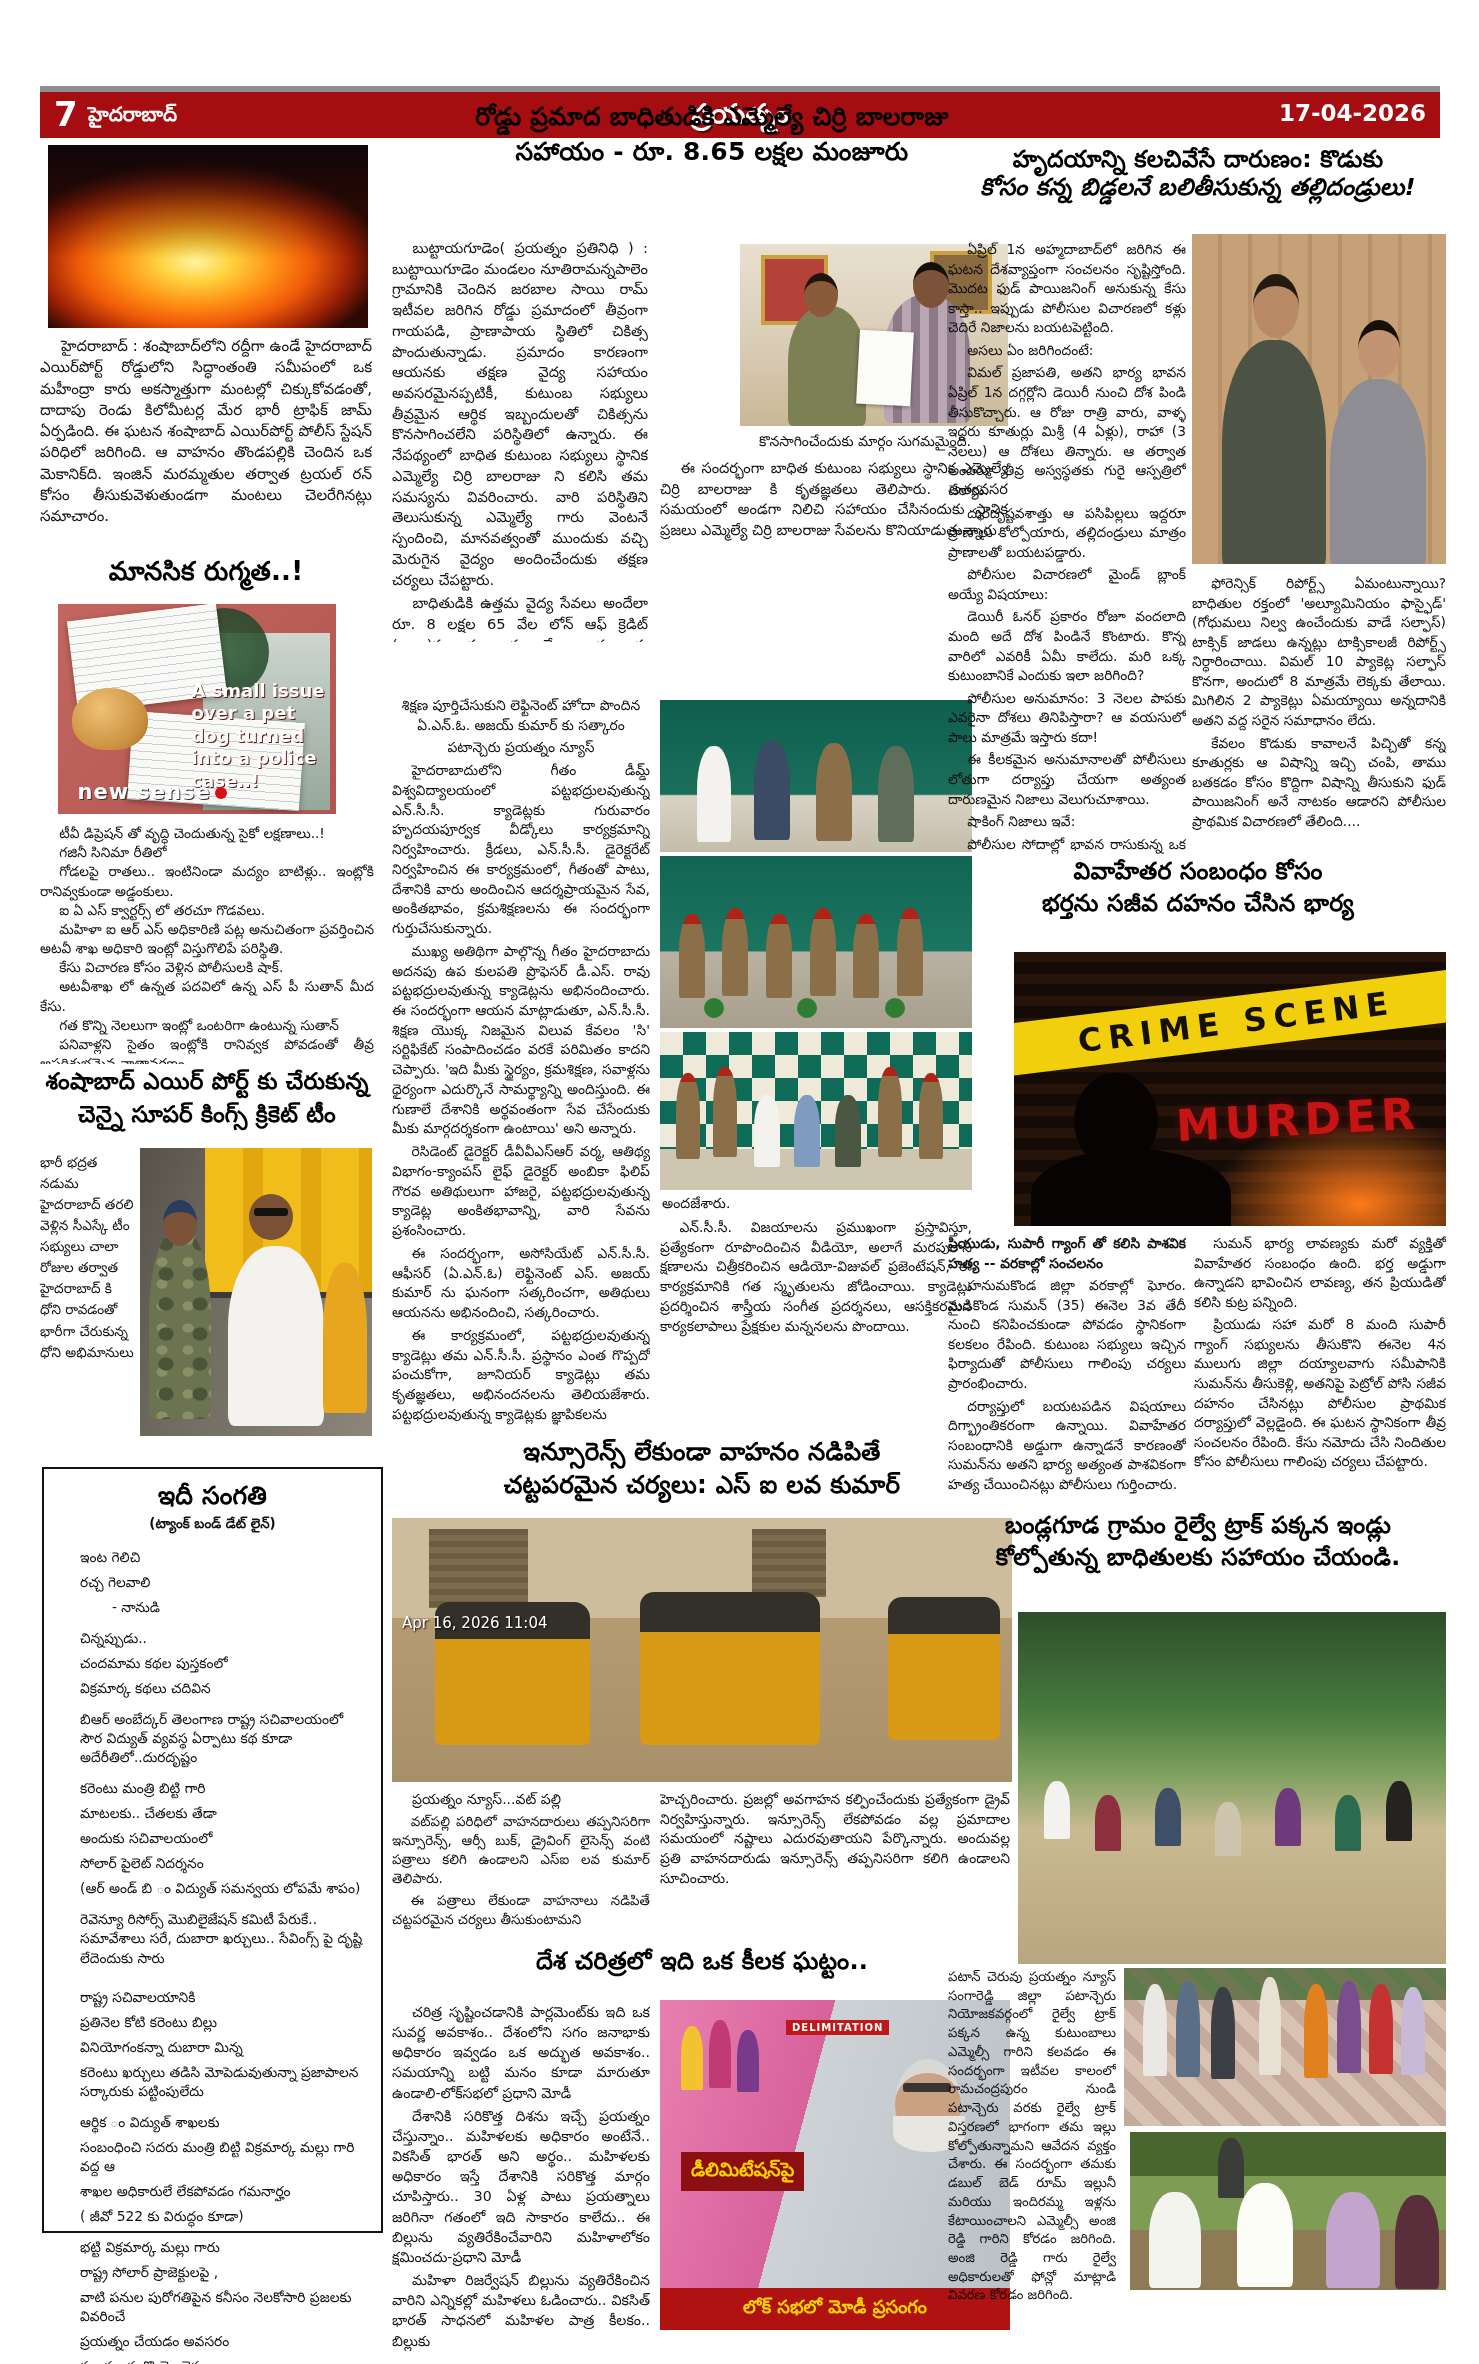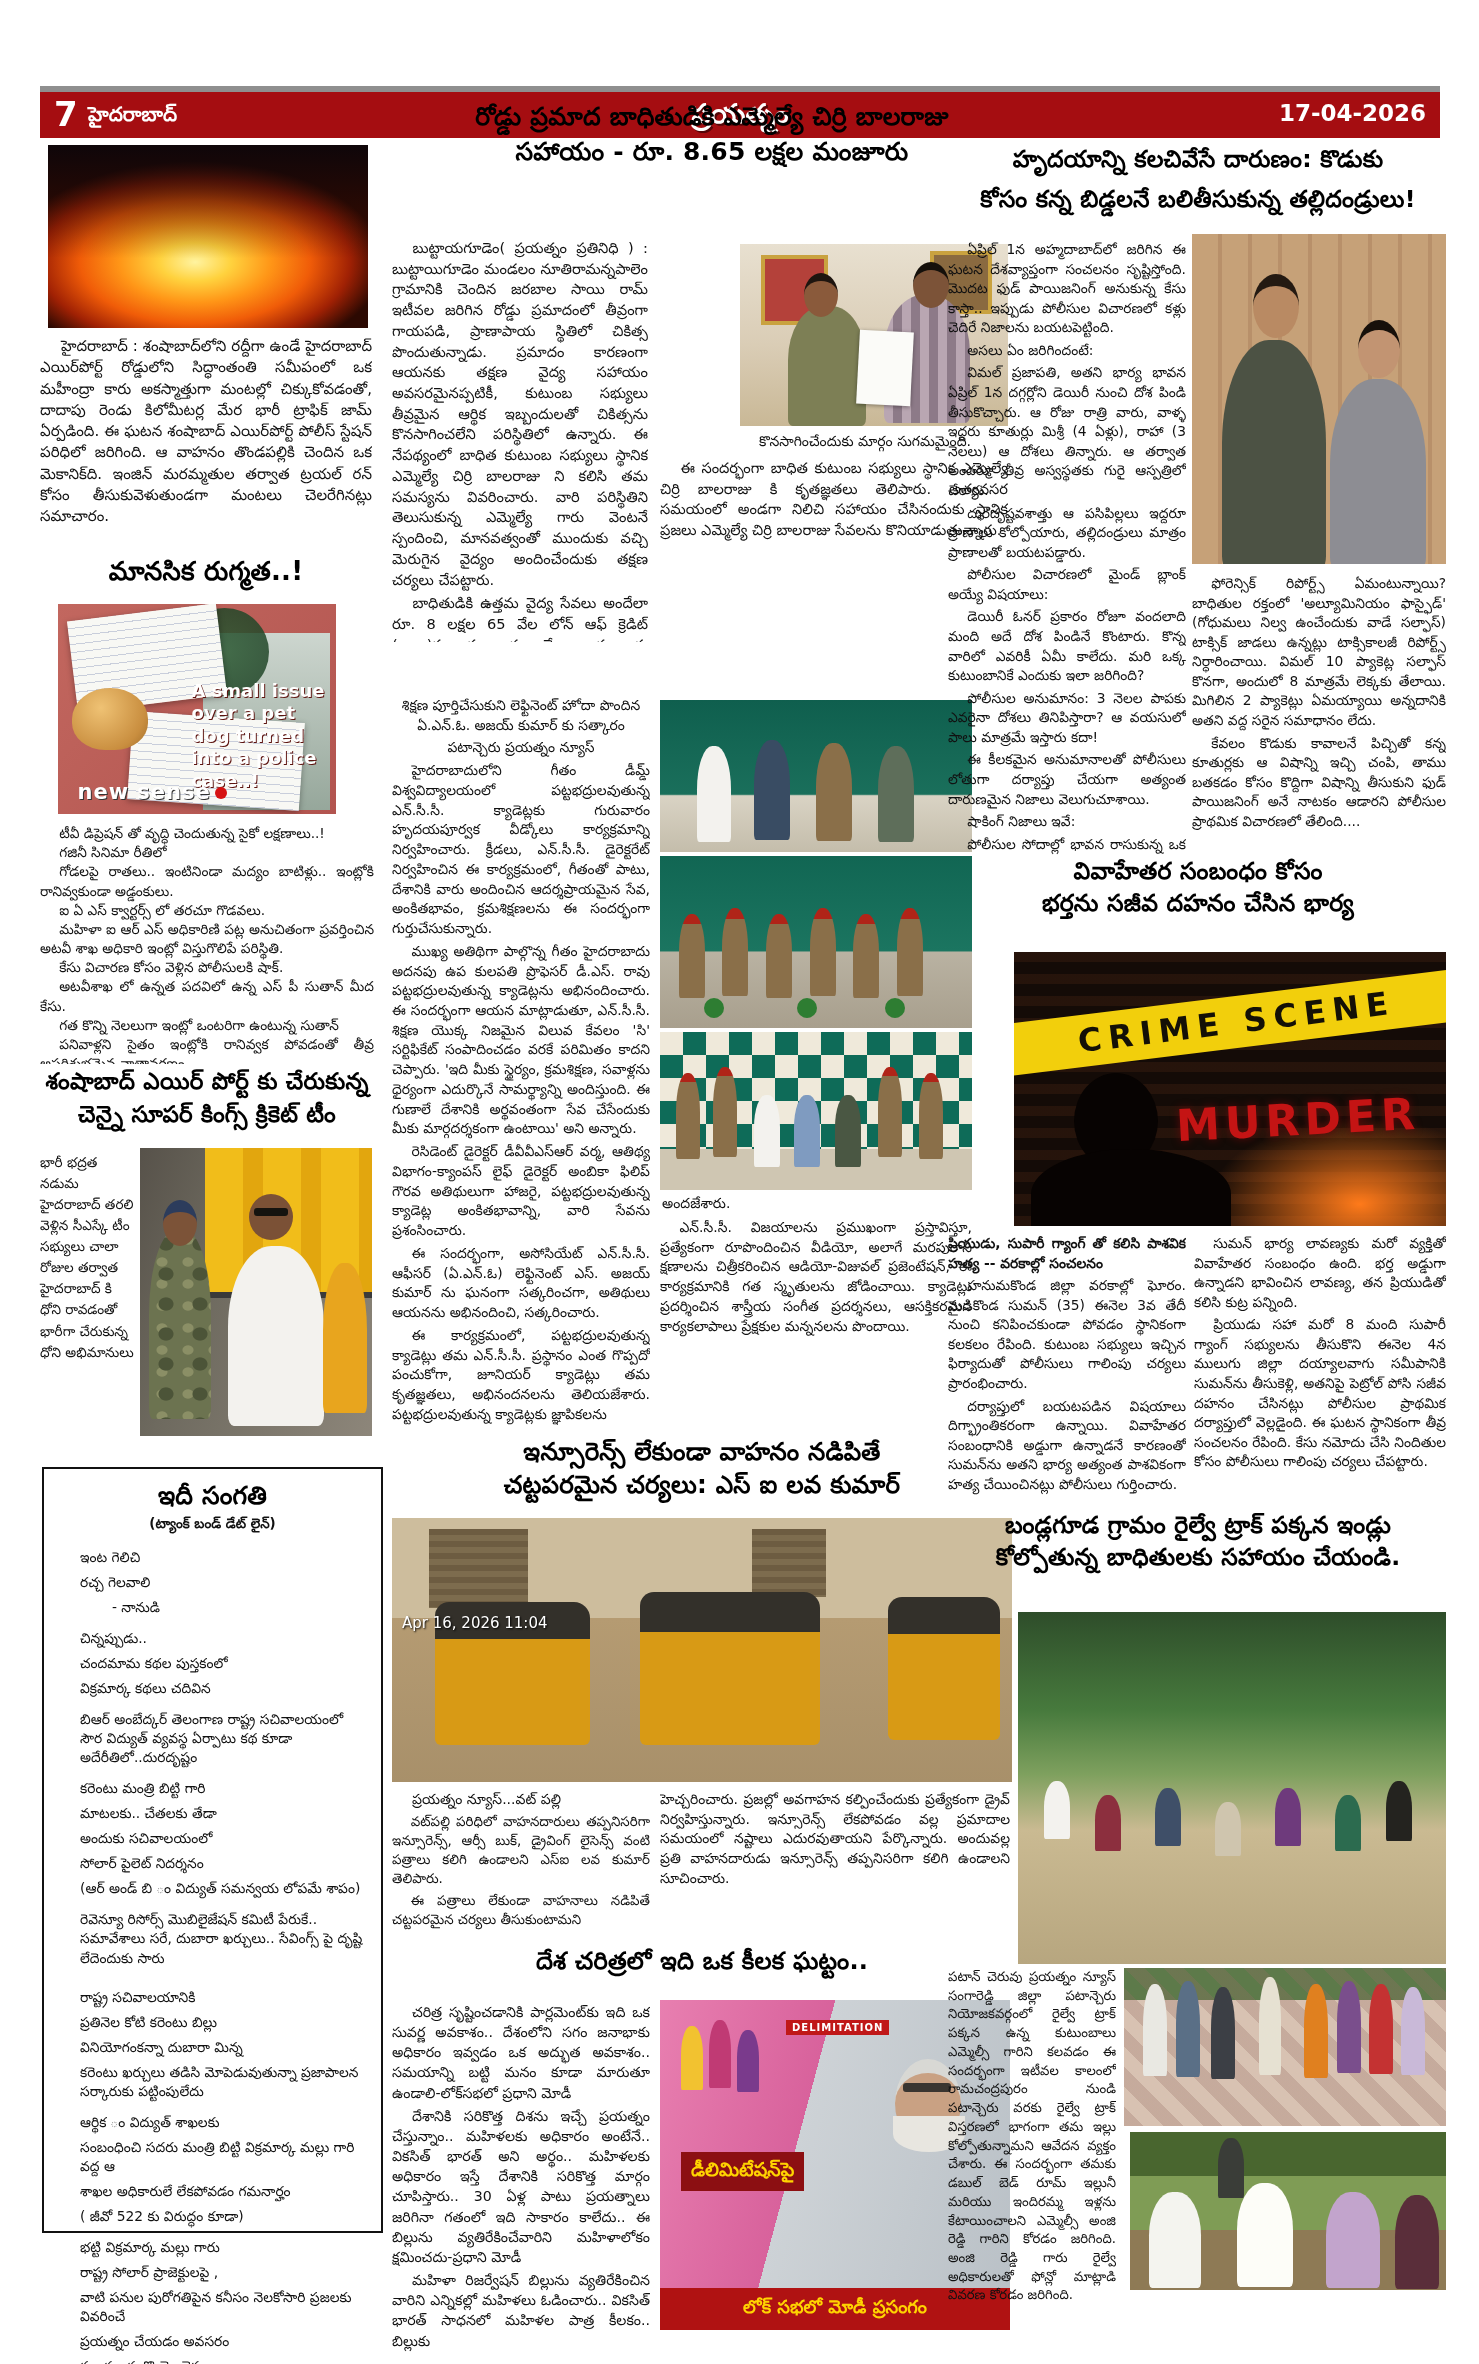--- a/index.html
+++ b/index.html
@@ -219,21 +219,21 @@
     <div class="abs" style="left:36%;top:6%;background:#c01818;color:#fff;font-size:10px;font-weight:700;padding:2px 6px;letter-spacing:1px;">DELIMITATION</div>
     <div class="head" style="right:14%;top:18%;width:66px;height:74px;background:#c9a183;border-top:14px solid #d8d8d4;"></div>
     <div class="abs" style="right:13%;top:35%;width:72px;height:36px;border-radius:0 0 50% 50%;background:#e8e6e0;"></div>
     <div class="abs" style="right:17%;top:25%;width:48px;height:9px;background:#3a3530;border-radius:3px;"></div>
     <div class="abs" style="left:6%;top:46%;background:#8c0f12;color:#ffd400;font-size:19px;font-weight:700;padding:6px 10px;">డీలిమిటేషన్‌పై</div>
     <div class="abs" style="left:0;bottom:0;width:100%;background:#b01212;color:#ffd400;font-size:18px;font-weight:700;text-align:center;padding:8px 0;">లోక్ సభలో మోడీ ప్రసంగం</div>
   </div>
 
   <div class="abs hl" style="left:948px;top:146px;width:500px;font-size:23.5px;">
     <div>హృదయాన్ని కలచివేసే దారుణం: కొడుకు</div>
-    <div style="margin-top:13px;">కోసం కన్న బిడ్డలనే బలితీసుకున్న తల్లిదండ్రులు!</div>
+    <div style="margin-top:1px;font-style:italic;">కోసం కన్న బిడ్డలనే బలితీసుకున్న తల్లిదండ్రులు!</div>
   </div>
   <div class="abs j clip" style="left:948px;top:240px;width:238px;height:616px;font-size:13.8px;">
     <p class="ind">ఏప్రిల్ 1న అహ్మదాబాద్‌లో జరిగిన ఈ ఘటన దేశవ్యాప్తంగా సంచలనం సృష్టిస్తోంది. మొదట ఫుడ్ పాయిజనింగ్ అనుకున్న కేసు కాస్తా.. ఇప్పుడు పోలీసుల విచారణలో కళ్లు చెదిరే నిజాలను బయటపెట్టింది.</p>
     <p class="ind">అసలు ఏం జరిగిందంటే:</p>
     <p class="ind">విమల్ ప్రజాపతి, అతని భార్య భావన ఏప్రిల్ 1న దగ్గర్లోని డెయిరీ నుంచి దోశ పిండి తీసుకొచ్చారు. ఆ రోజు రాత్రి వారు, వాళ్ళ ఇద్దరు కూతుర్లు మిశ్రీ (4 ఏళ్లు), రాహా (3 నెలలు) ఆ దోశలు తిన్నారు. ఆ తర్వాత అందరూ తీవ్ర అస్వస్థతకు గురై ఆస్పత్రిలో చేరారు.</p>
     <p class="ind">దురదృష్టవశాత్తు ఆ పసిపిల్లలు ఇద్దరూ ప్రాణాలు కోల్పోయారు, తల్లిదండ్రులు మాత్రం ప్రాణాలతో బయటపడ్డారు.</p>
     <p class="ind">పోలీసుల విచారణలో మైండ్ బ్లాంక్ అయ్యే విషయాలు:</p>
     <p class="ind">డెయిరీ ఓనర్ ప్రకారం రోజూ వందలాది మంది అదే దోశ పిండినే కొంటారు. కొన్న వారిలో ఎవరికీ ఏమీ కాలేదు. మరి ఒక్క కుటుంబానికే ఎందుకు ఇలా జరిగింది?</p>
     <p class="ind">పోలీసుల అనుమానం: 3 నెలల పాపకు ఎవరైనా దోశలు తినిపిస్తారా? ఆ వయసులో పాలు మాత్రమే ఇస్తారు కదా!</p>
     <p class="ind">ఈ కీలకమైన అనుమానాలతో పోలీసులు లోతుగా దర్యాప్తు చేయగా అత్యంత దారుణమైన నిజాలు వెలుగుచూశాయి.</p>

